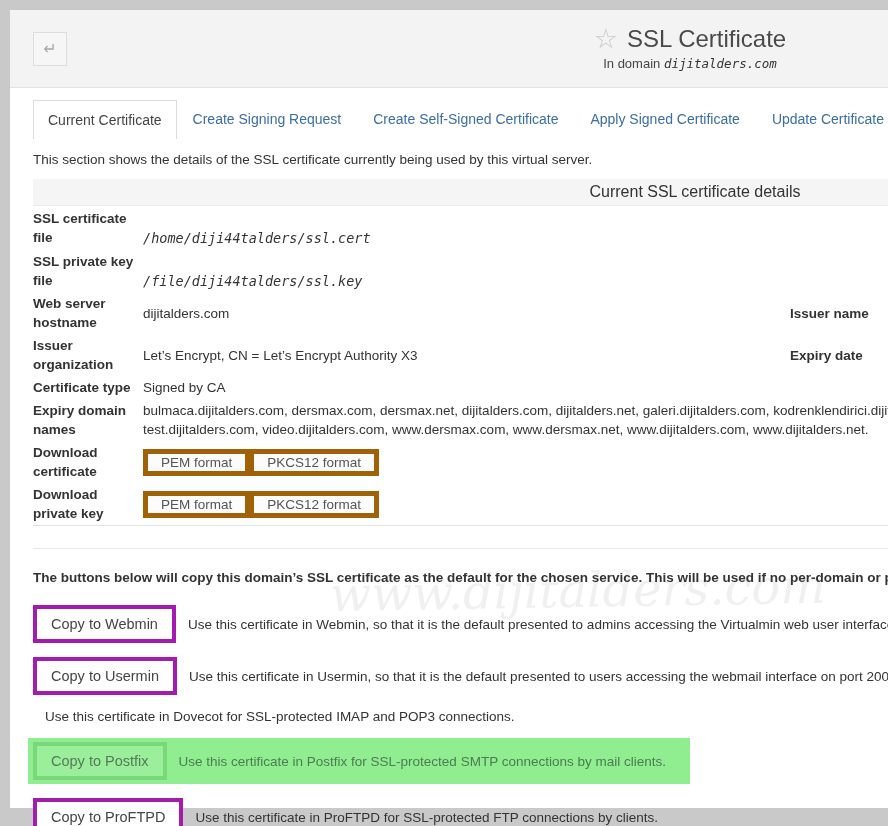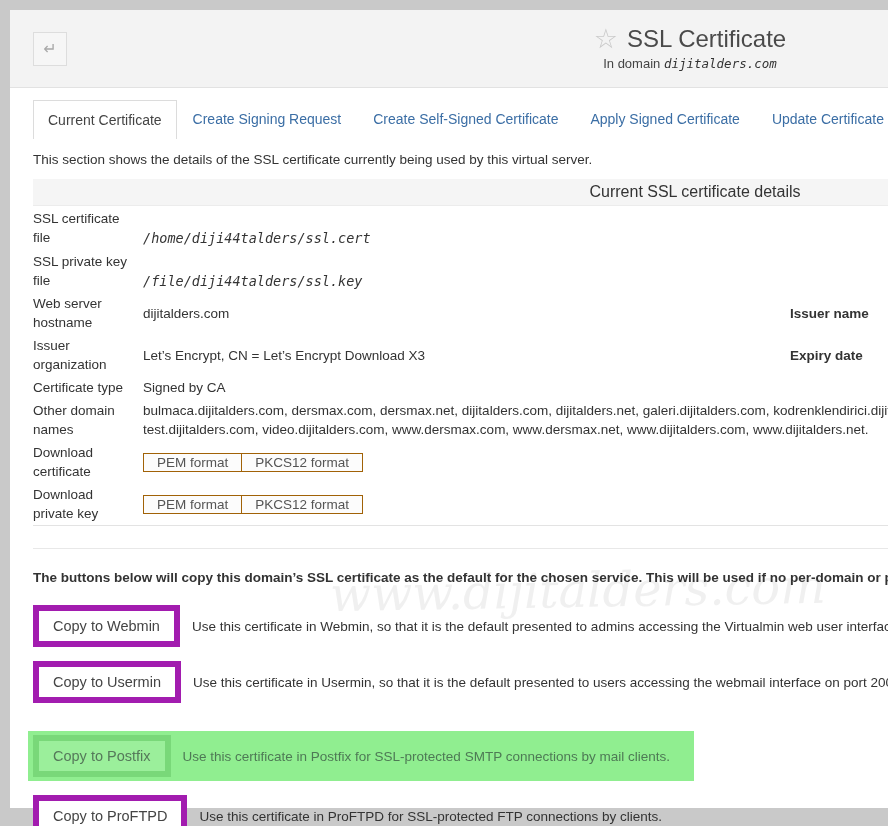--- a/index.html
+++ b/index.html
@@ -53,40 +53,40 @@
     padding:11px 14px;
   }
   .section-desc { margin:13px 0 12px 0; font-size:13.5px; color:#333; }
   
   .dtable { width:1324px; border-bottom:1px solid #e3e3e3; }
   .dtable-hdr {
     background:#f5f5f5; border-bottom:1px solid #ececec;
     text-align:center; font-size:16px; color:#333; padding:4px 0; height:27px;
   }
   .drow { display:grid; grid-template-columns:110px 647px 1fr; align-items:center; }
-  .drow .lbl { font-size:13.5px; font-weight:normal; color:#333; line-height:19px; padding:2px 6px 2px 0; }
+  .drow .lbl { font-size:13.5px; font-weight:bold; color:#333; line-height:19px; padding:2px 6px 2px 0; }
   .drow .val { font-size:13.5px; color:#333; line-height:19px; }
   .drow .lbl2 { font-size:13.5px; font-weight:bold; color:#333; }
   .h44 { min-height:44px; } .h40 { min-height:40px; } .h39 { min-height:39px; } .h22 { min-height:21px; }
   .mono { font-family:"DejaVu Sans Mono", monospace; font-style:italic; font-size:13px; color:#333;margin-top:20px; }
   .nowrap { white-space:nowrap; }
   .btn-group { display:flex; }
   .fmt-btn {
     padding:1px 13px; font-size:13.5px; color:#555;
-    border:1px solid #a16207; background:#fcfcfc; cursor:pointer; white-space:nowrap;
+    border:5px solid #a16207; background:#fcfcfc; cursor:pointer; white-space:nowrap;
   }
   .fmt-btn + .fmt-btn { margin-left:-1px; }
   
   .sep { border:none; border-top:1px solid #e8e8e8; width:1324px; margin:22px 0 0 0; }
   .copy-intro { margin:21px 0 20px 0; font-size:13.5px; font-weight:bold; color:#333; white-space:nowrap; }
   .copy-row { display:flex; align-items:center; margin-bottom:14px; }
   .copy-btn {
     min-width:132px; padding:7px 14px; text-align:center;
     font-size:14.5px; color:#444; background:#fff;
-    border:6px solid #a21caf; cursor:pointer; white-space:nowrap;
+    border:4px solid #a21caf; cursor:pointer; white-space:nowrap;
   }
   .copy-desc { margin-left:12px; font-size:13.5px; color:#333; white-space:nowrap; }
   .copy-row.highlight {
     background:#90ee90; width:max-content;
     margin-left:-5px; padding:4px 24px 4px 5px;
   }
   .copy-row.highlight .copy-btn {
     background:rgba(255,255,255,0.10); border-color:#79d879; color:#55795a;
   }
   .copy-row.highlight .copy-desc { color:#4e7a55; }
@@ -142,32 +142,32 @@
       </div>
 
       <div class="drow h39">
         <div class="lbl">Web server hostname</div>
         <div class="val">dijitalders.com</div>
         <div class="lbl2">Issuer name</div>
       </div>
 
       <div class="drow h39">
         <div class="lbl">Issuer organization</div>
-        <div class="val">Let’s Encrypt, CN = Let’s Encrypt Download X3</div>
+        <div class="val">Let’s Encrypt, CN = Let’s Encrypt Authority X3</div>
         <div class="lbl2">Expiry date</div>
       </div>
 
       <div class="drow h22">
         <div class="lbl">Certificate type</div>
         <div class="val">Signed by CA</div>
         <div></div>
       </div>
 
       <div class="drow h40">
-        <div class="lbl">Other domain names</div>
+        <div class="lbl">Expiry domain names</div>
         <div class="val" style="grid-column:2 / 4;">
           <div class="nowrap">bulmaca.dijitalders.com, dersmax.com, dersmax.net, dijitalders.com, dijitalders.net, galeri.dijitalders.com, kodrenklendirici.dijitalders.com,</div>
           <div class="nowrap">test.dijitalders.com, video.dijitalders.com, www.dersmax.com, www.dersmax.net, www.dijitalders.com, www.dijitalders.net.</div>
         </div>
       </div>
 
       <div class="drow h39">
         <div class="lbl">Download certificate</div>
         <div class="val">
           <div class="btn-group">
@@ -198,20 +198,21 @@
       <button class="copy-btn">Copy to Webmin</button>
       <span class="copy-desc">Use this certificate in Webmin, so that it is the default presented to admins accessing the Virtualmin web user interface on port 10000.</span>
     </div>
 
     <div class="copy-row">
       <button class="copy-btn">Copy to Usermin</button>
       <span class="copy-desc">Use this certificate in Usermin, so that it is the default presented to users accessing the webmail interface on port 20000.</span>
     </div>
 
     <div class="copy-row">
+      <span class="copy-desc">Use this certificate in Dovecot for SSL-protected IMAP and POP3 connections.</span>
     </div>
 
     <div class="copy-row highlight">
       <button class="copy-btn">Copy to Postfix</button>
       <span class="copy-desc">Use this certificate in Postfix for SSL-protected SMTP connections by mail clients.</span>
     </div>
 
     <div class="copy-row">
       <button class="copy-btn">Copy to ProFTPD</button>
       <span class="copy-desc">Use this certificate in ProFTPD for SSL-protected FTP connections by clients.</span>

